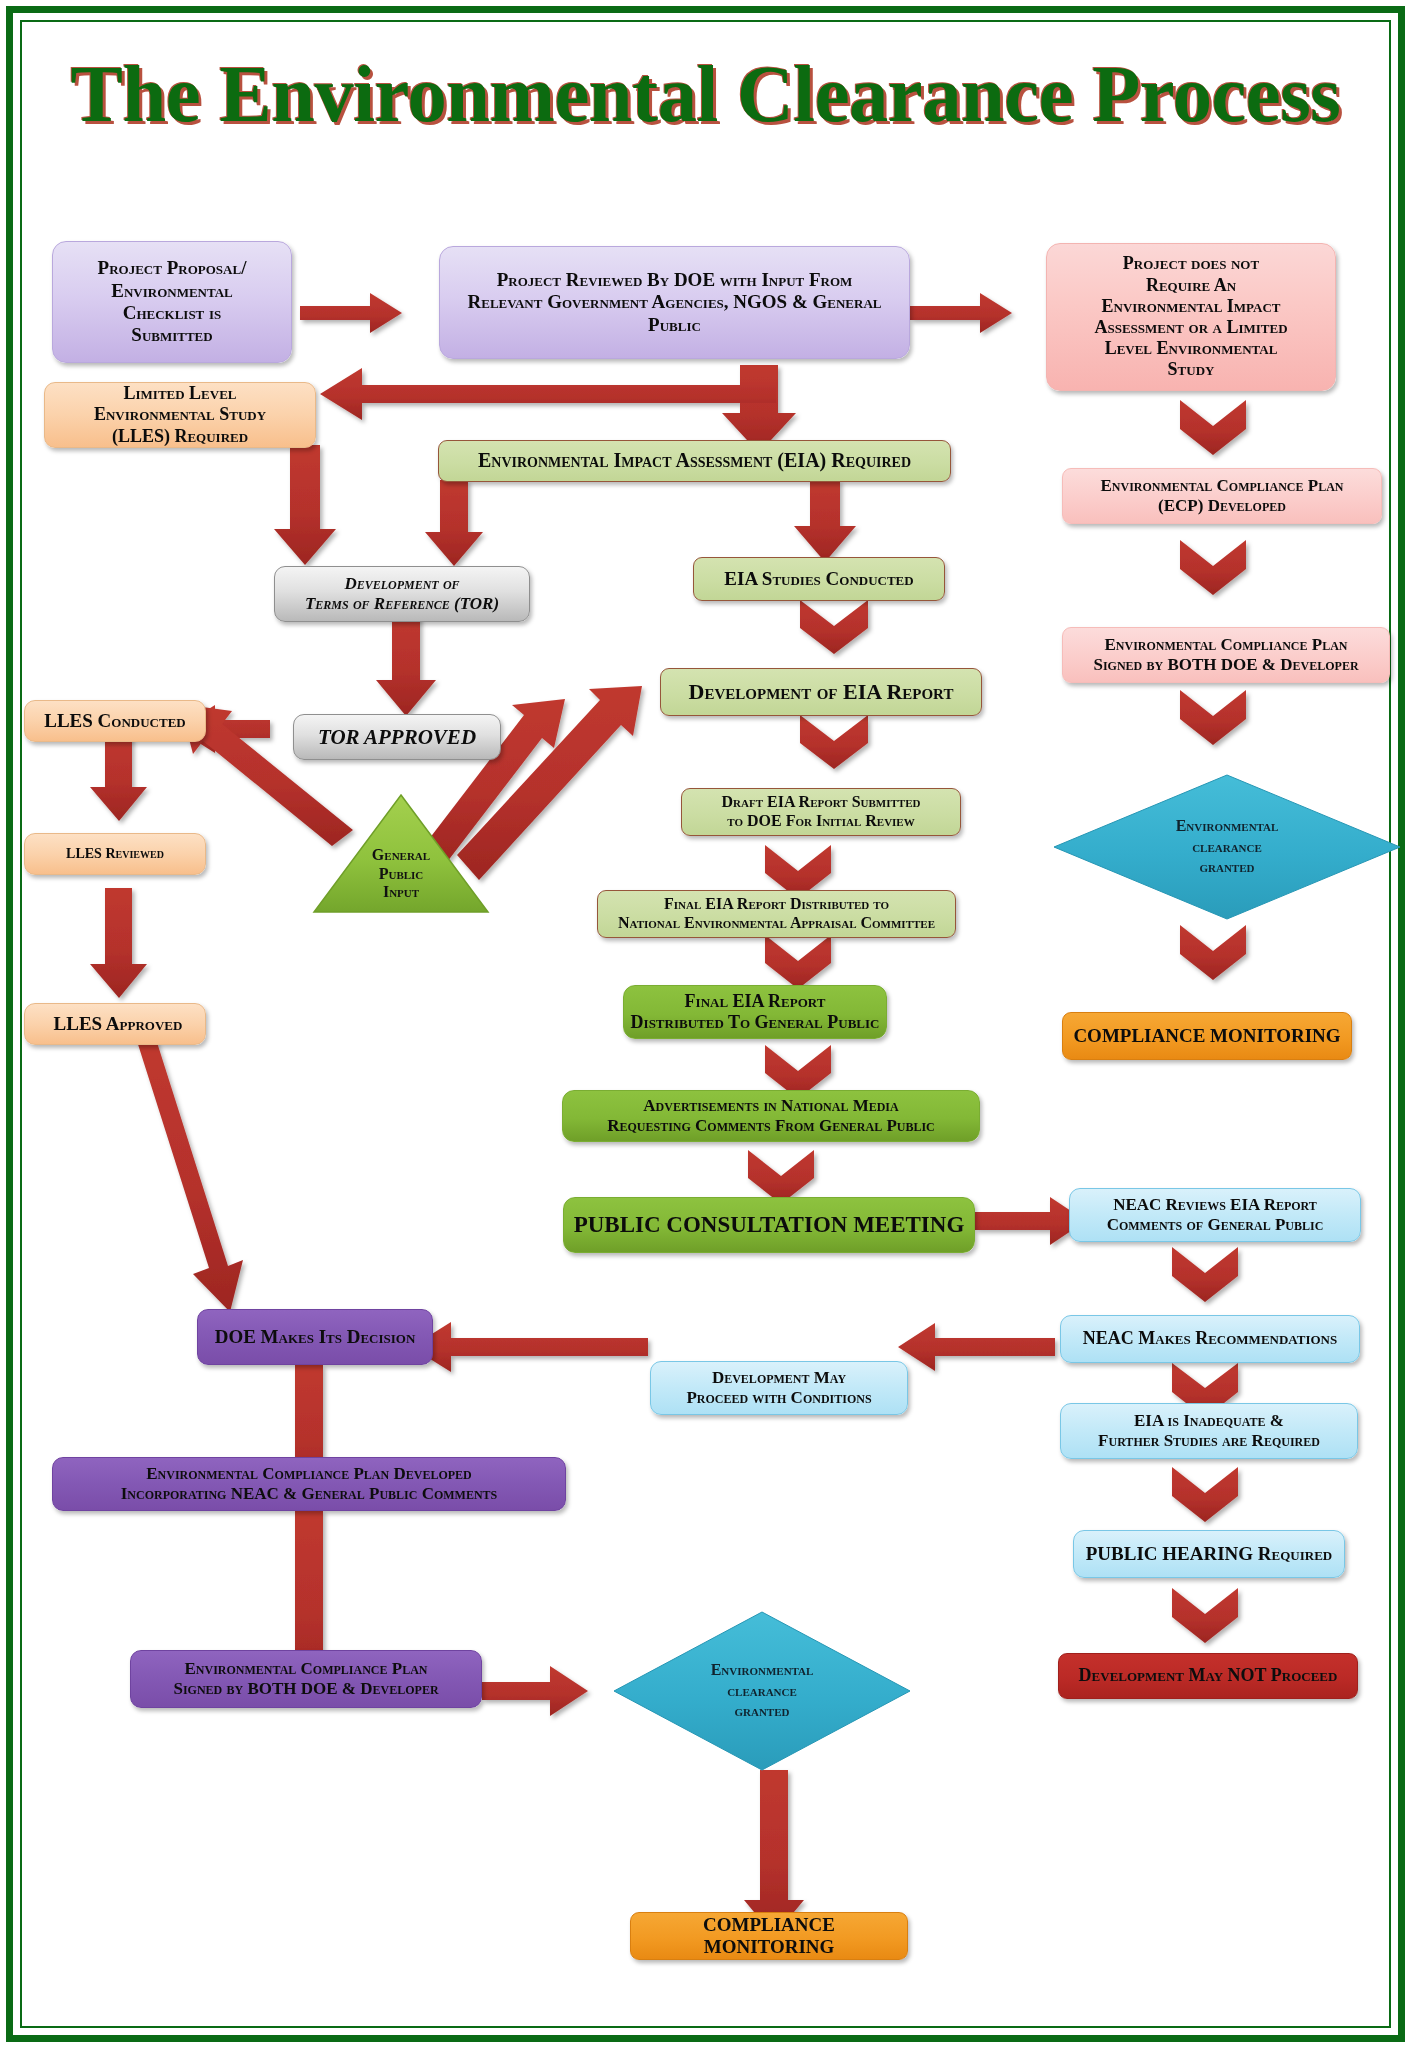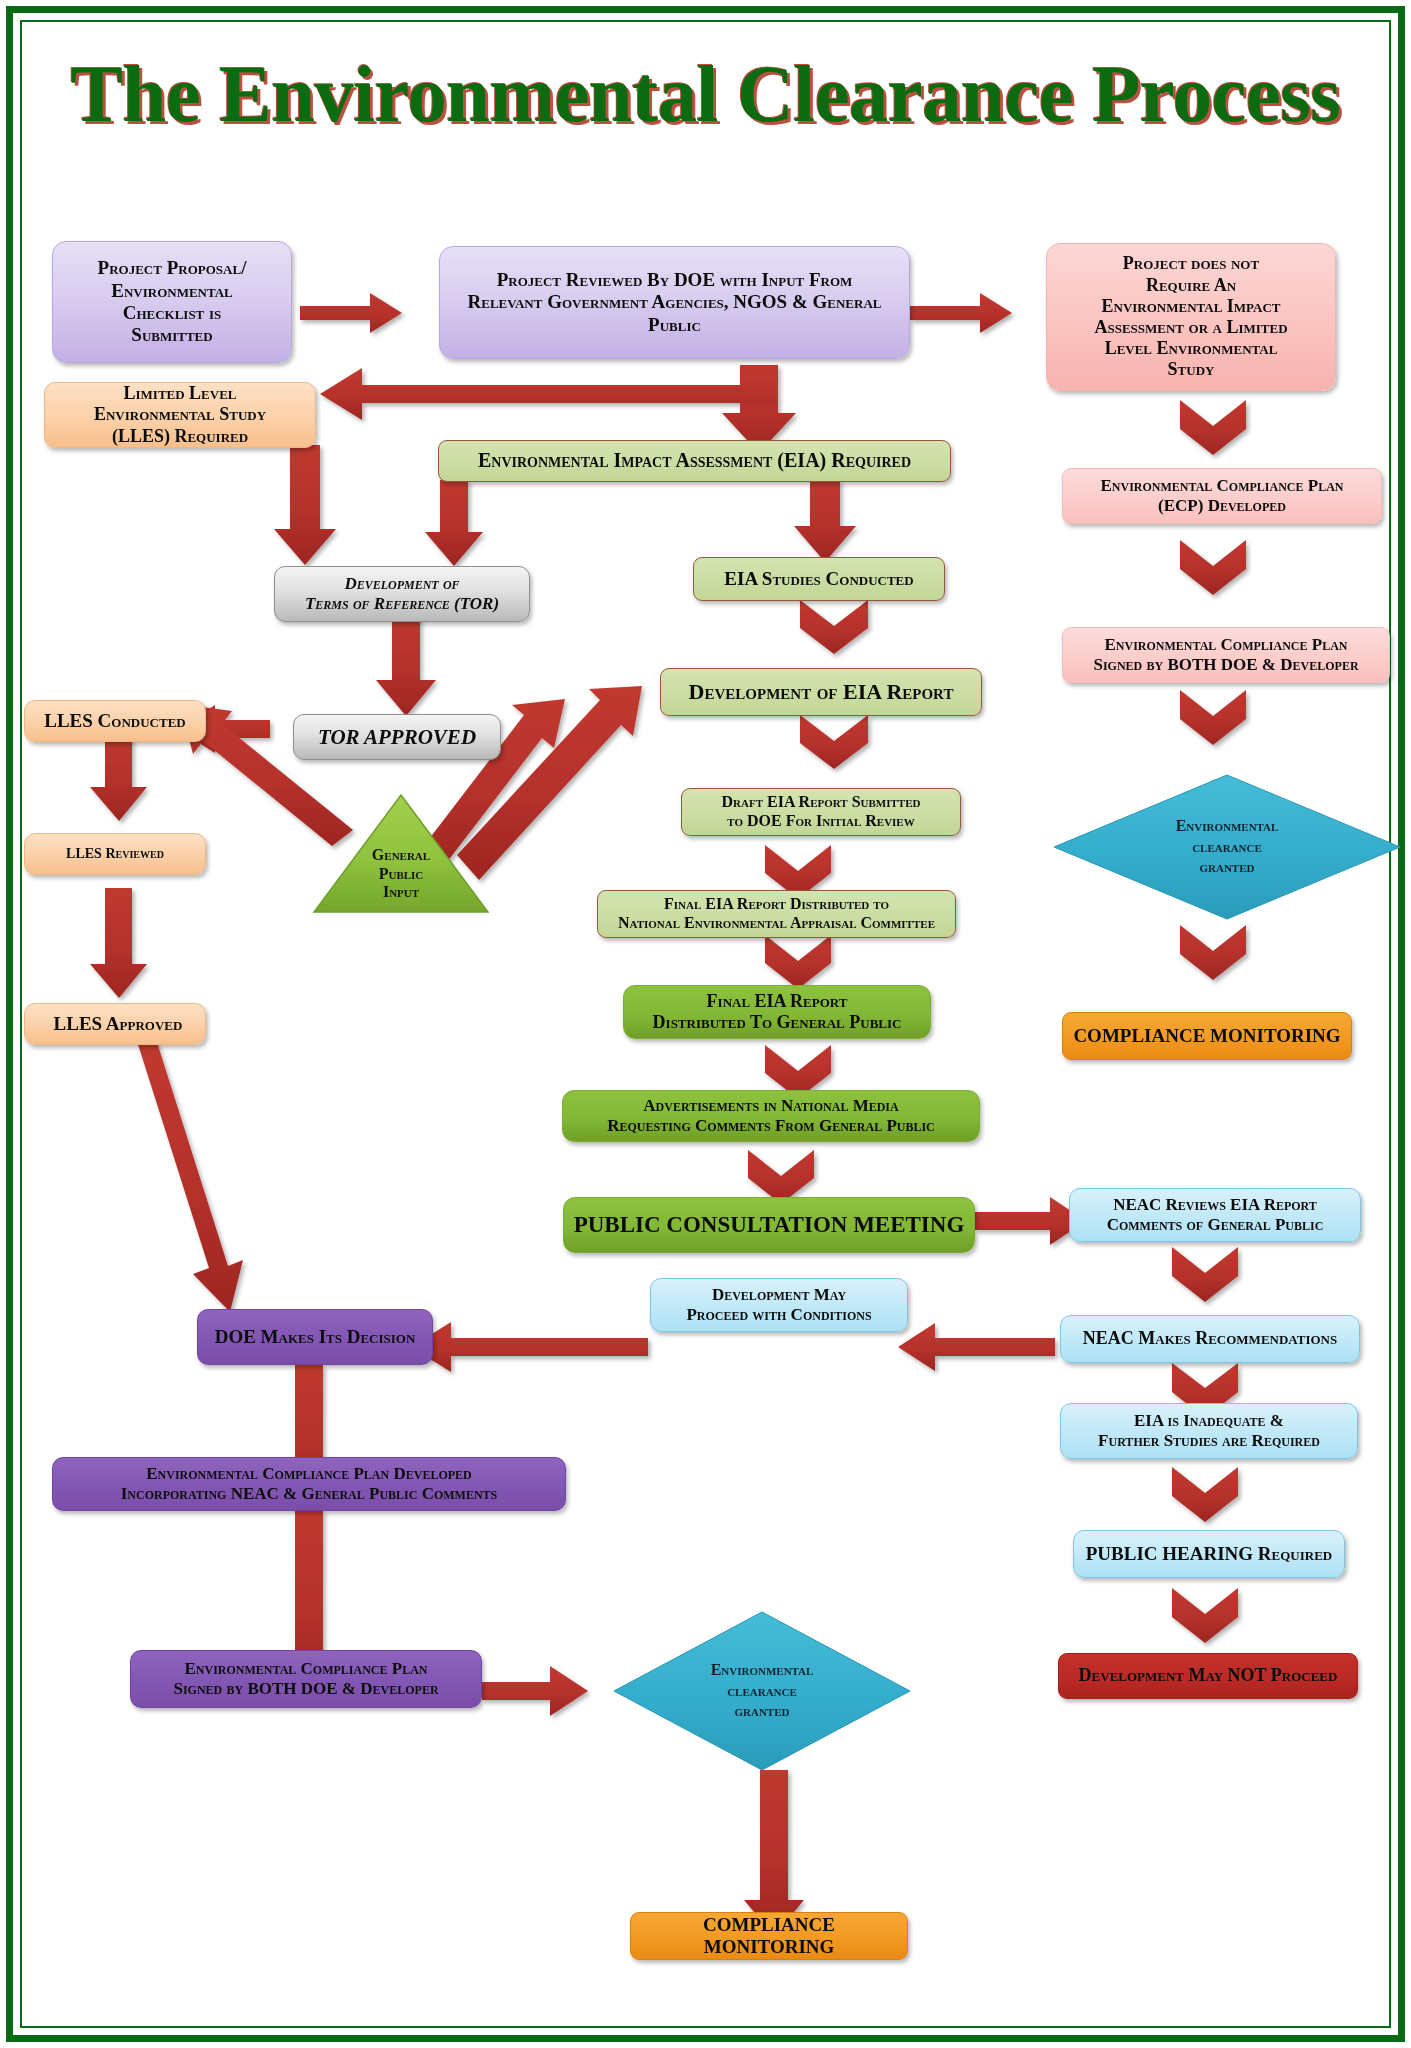--- a/index.html
+++ b/index.html
@@ -338,21 +338,21 @@
     <span class="t sc">LLES Reviewed</span>
   </div>
 
   <div class="node olive" style="left:597px;top:890px;width:359px;height:48px;font-size:16px;">
     <span class="t sc">
       <span>Final EIA Report Distributed to</span><br>
       <span>National Environmental Appraisal Committee</span>
     </span>
   </div>
 
-  <div class="node green-solid" style="left:623px;top:985px;width:308px;height:54px;font-size:18px;">
+  <div class="node green-solid" style="left:623px;top:985px;width:264px;height:54px;font-size:18px;">
     <span class="t sc">
       <span>Final EIA Report</span><br>
       <span>Distributed To General Public</span>
     </span>
   </div>
 
   <div class="node peach" style="left:24px;top:1003px;width:182px;height:42px;font-size:19px;padding-left:12px;">
     <span class="t sc">LLES Approved</span>
   </div>
 
@@ -375,21 +375,21 @@
     <span class="t sc">
       <span>NEAC Reviews EIA Report</span><br>
       <span>Comments of General Public</span>
     </span>
   </div>
 
   <div class="node purple-dark" style="left:186px;top:1309px;width:236px;height:56px;font-size:19px;color:#0d0d0d;margin-left:11px;">
     <span class="t sc">DOE Makes Its Decision</span>
   </div>
 
-  <div class="node blue-light" style="left:650px;top:1278px;width:258px;height:54px;font-size:17px;">
+  <div class="node blue-light" style="left:650px;top:1361px;width:258px;height:54px;font-size:17px;">
     <span class="t sc">
       <span>Development May</span><br>
       <span>Proceed with Conditions</span>
     </span>
   </div>
 
   <div class="node blue-light" style="left:1060px;top:1315px;width:300px;height:48px;font-size:18px;">
     <span class="t sc">NEAC Makes Recommendations</span>
   </div>
 

